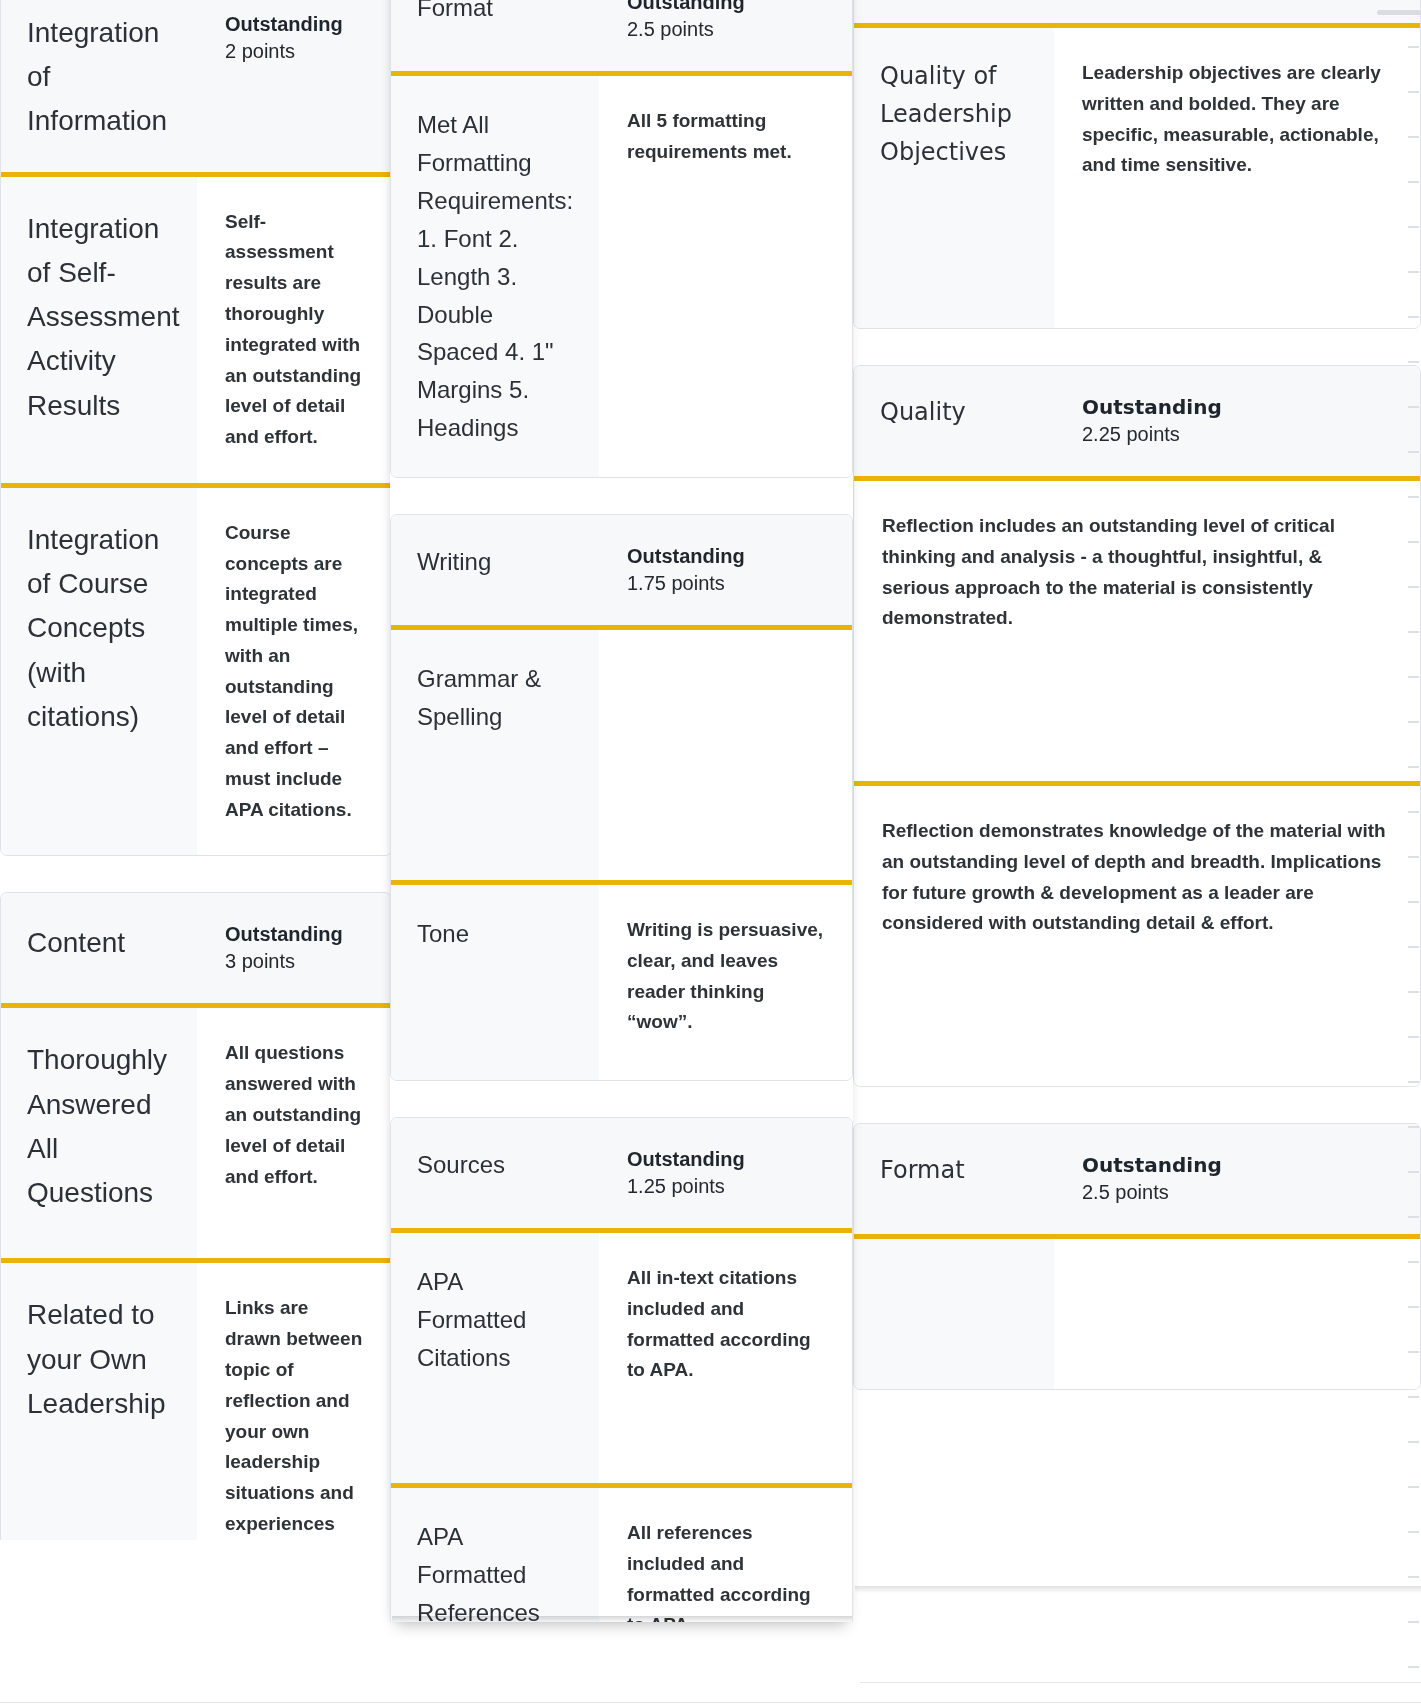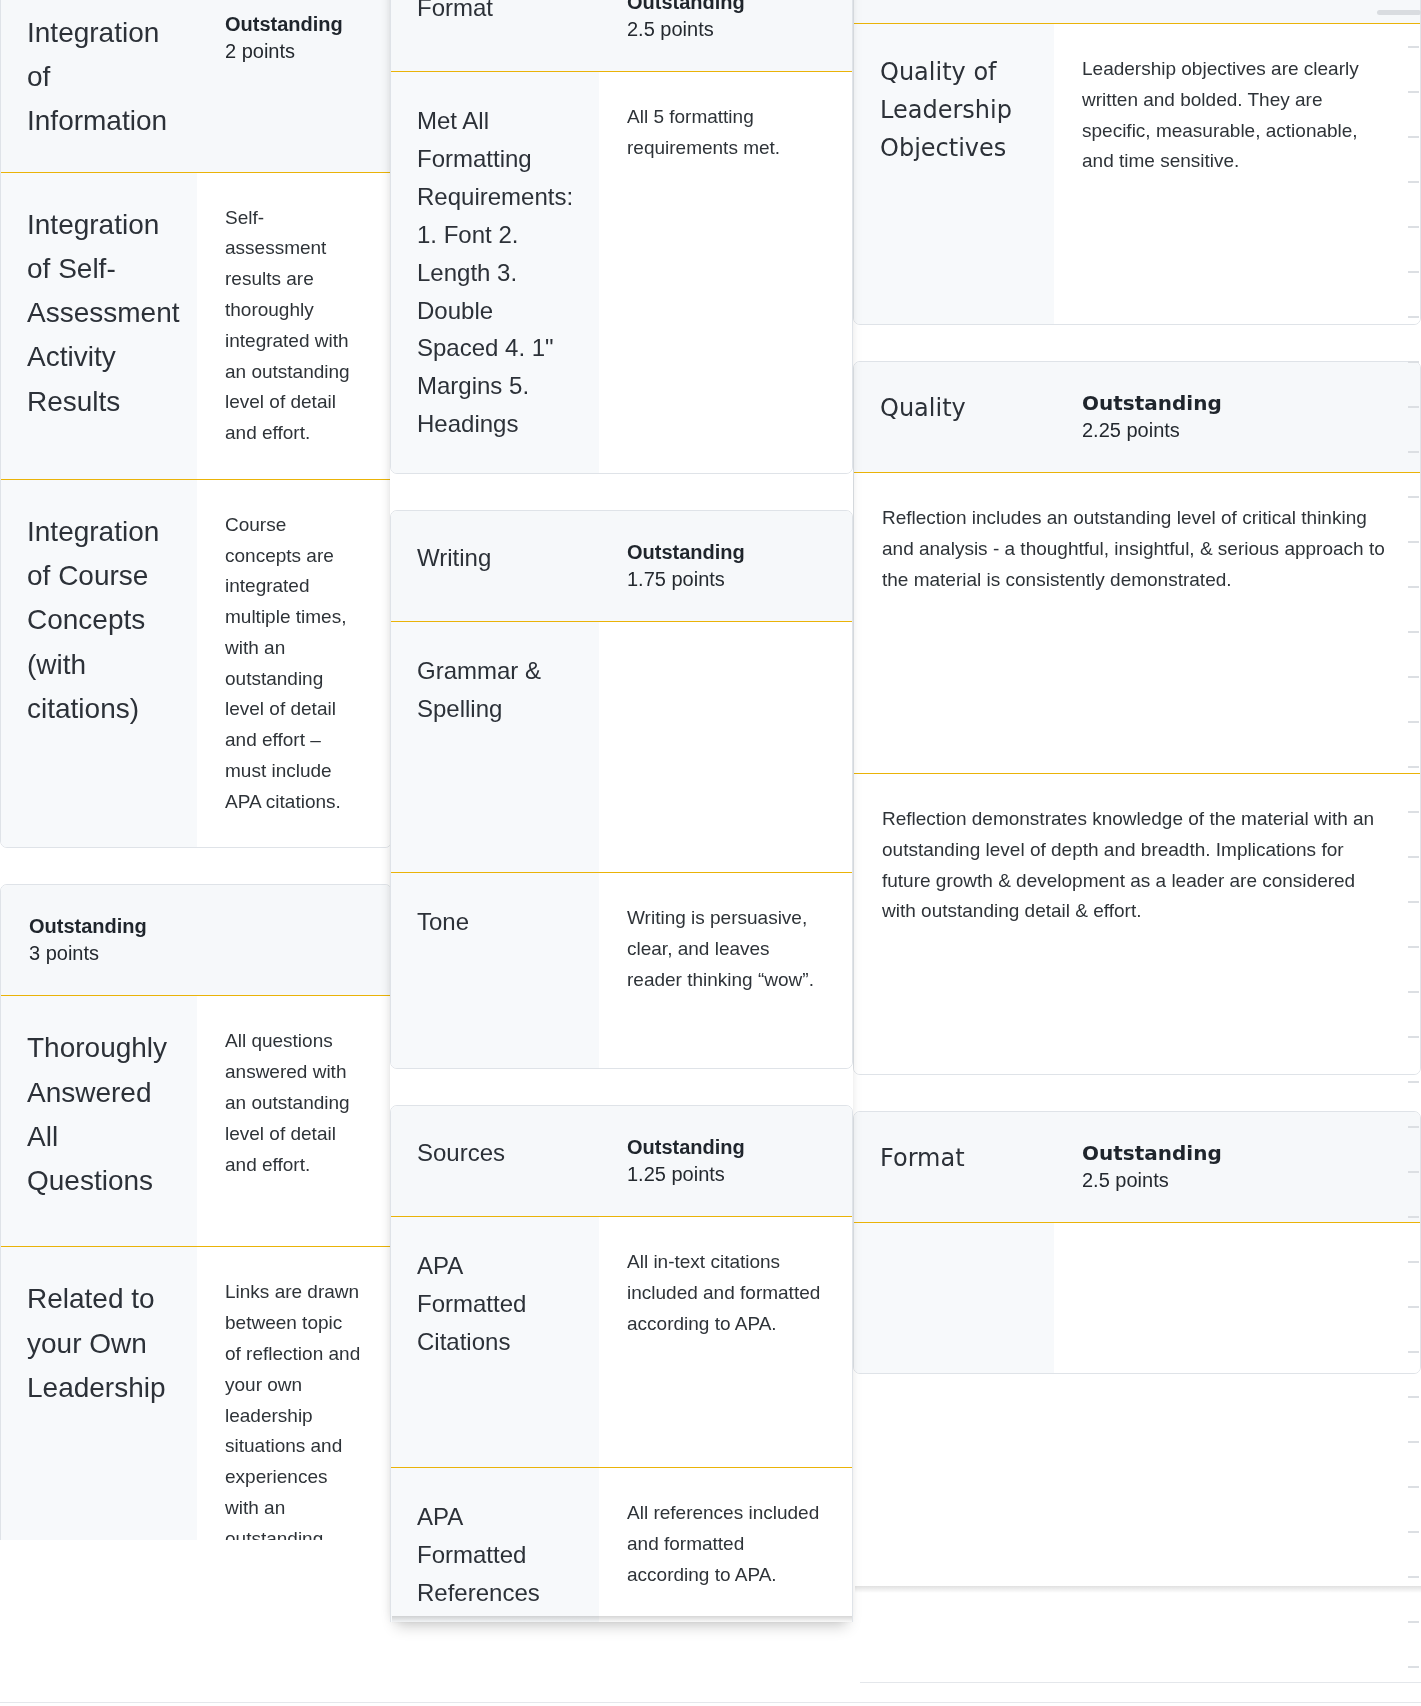--- a/index.html
+++ b/index.html
@@ -35,21 +35,21 @@
   
   .rubric {
     border: 1px solid #dfe3e8;
     border-radius: 7px;
     background: #ffffff;
     overflow: hidden;
     margin-bottom: 36px;
   }
   .rubric .row {
     display: flex;
-    border-top: 1px solid #eab308;
+    border-top: 5px solid #eab308;
   }
   .rubric .row:first-child { border-top: none; }
   .rubric .row.header .c-crit,
   .rubric .row.header .c-rate { background: #f6f8fa; }
   .c-crit {
     background: #f7f9fb;
     padding: 30px 26px;
     flex: 0 0 auto;
     line-height: 1.58;
   }
@@ -57,21 +57,21 @@
     background: #ffffff;
     padding: 30px 28px;
     flex: 1 1 auto;
     line-height: 1.62;
   }
   .row.header .c-crit, .row.header .c-rate { padding-top: 28px; padding-bottom: 28px; }
 
   .crit-title { font-size: 24px; color: #2c3138; font-weight: 400; }
   .rate-name  { font-size: 20px; color: #1f252c; font-weight: 700; line-height: 1.35; }
   .rate-pts   { font-size: 20px; color: #24292f; font-weight: 400; line-height: 1.35; }
-  .rate-desc  { font-size: 19px; color: #2e3338; font-weight: 400; }
+  .rate-desc  { font-size: 19px; color: #2e3338; font-weight: 700; }
 
   
   #panel-left .c-crit  { width: 196px; }
   #panel-left .c-rate  { width: 340px; }
   #panel-left .crit-title { font-size: 28px; }
   #panel-left .rate-desc  { font-size: 19px; }
 
   #panel-mid .c-crit   { width: 208px; }
   #panel-mid .c-rate   { width: 340px; }
 
@@ -171,20 +171,23 @@
             <span class="crit-title">Integration of Course Concepts (with citations)</span>
           </div>
           <div class="c-rate">
             <span class="rate-desc">Course concepts are integrated multiple times, with an outstanding level of detail and effort – must include APA citations.</span>
           </div>
         </div>
       </div>
 
       <div class="rubric">
         <div class="row header">
+          <div class="c-crit">
+            <span class="crit-title">Content</span>
+          </div>
           <div class="c-rate">
             <div class="rate-name">Outstanding</div>
             <div class="rate-pts">3 points</div>
           </div>
         </div>
         <div class="row h-lg">
           <div class="c-crit">
             <span class="crit-title">Thoroughly Answered All Questions</span>
           </div>
           <div class="c-rate">

